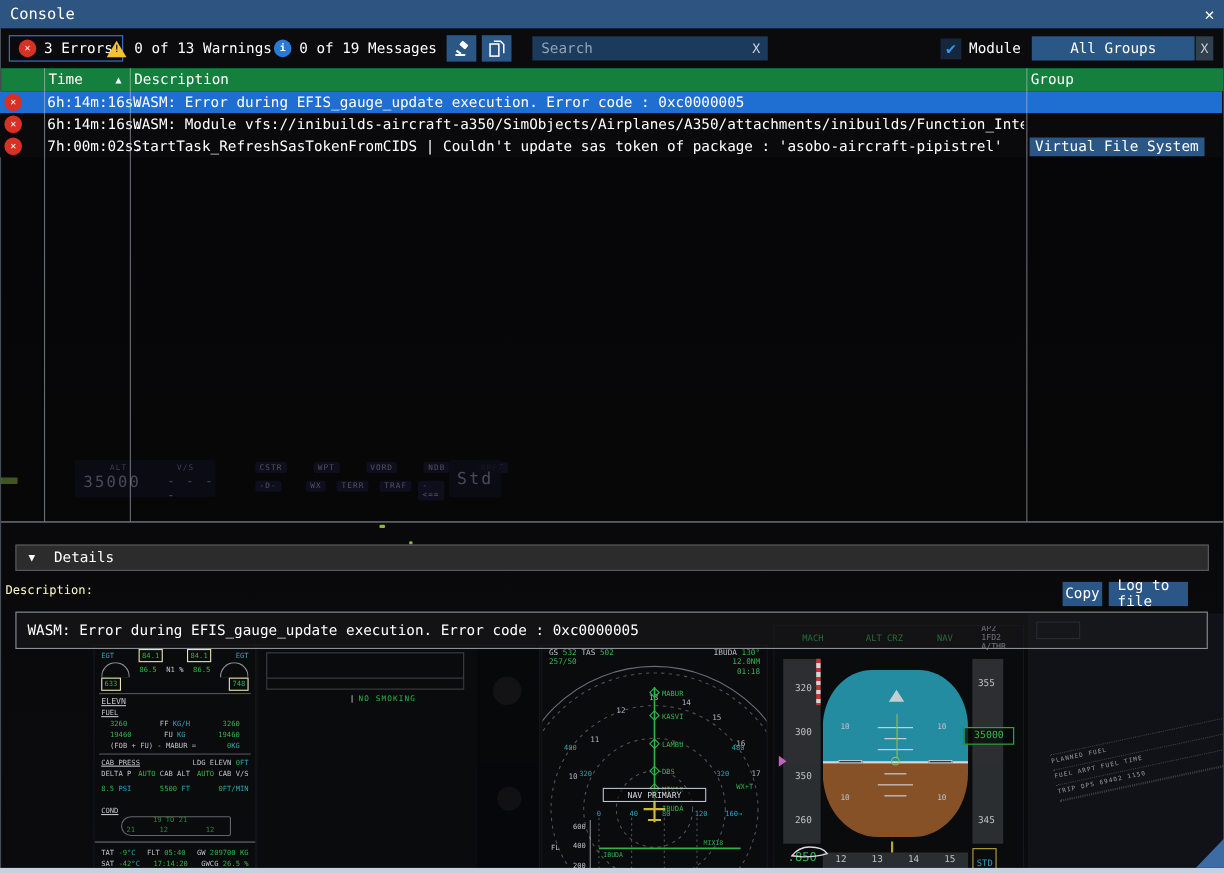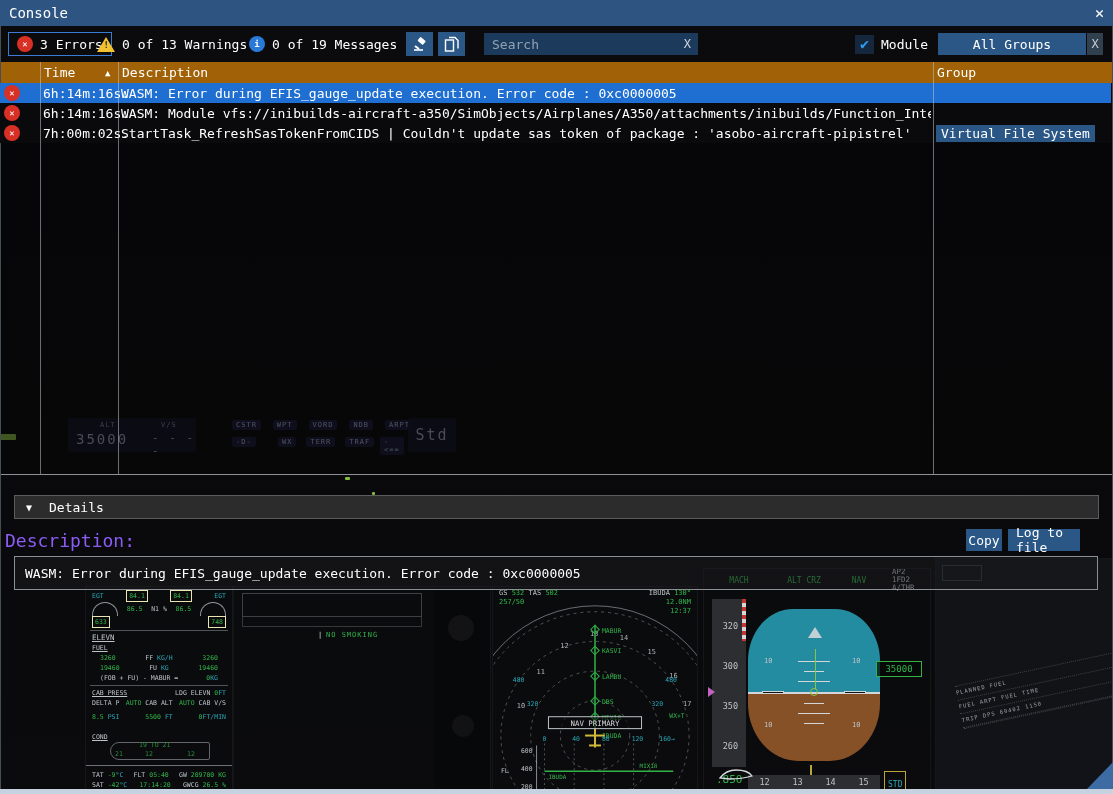--- a/index.html
+++ b/index.html
@@ -42,58 +42,58 @@
   .icon-btn{width:27px;height:24px;background:#2b5787;display:flex;align-items:center;justify-content:center}
   #searchbox{position:absolute;left:483px;top:7px;width:214px;height:22px;background:#1b3a5c;display:flex;align-items:center}
   #searchbox input{flex:1;background:transparent;border:none;outline:none;color:#cfd6de;font:13px "DejaVu Sans Mono",monospace;padding:0 8px}
   #searchbox input::placeholder{color:#93a3b4}
   .xclear{color:#cfd6de;font-size:12px;padding:0 7px;cursor:pointer}
   .checkbox{width:19px;height:19px;background:#14273c;display:flex;align-items:center;justify-content:center;color:#2f9af0;font-size:15px;font-weight:bold}
   #groups-dd{position:absolute;left:937px;top:7px;width:148px;height:22px;background:#2b5787;display:flex;align-items:center;justify-content:center}
   #groups-x{position:absolute;left:1086px;top:7px;width:16px;height:22px;background:#31404f;color:#c3cbd4;display:flex;align-items:center;justify-content:center;font-size:12px}
 
   
-  #tbl-header{position:absolute;left:1px;top:62px;width:1111px;height:21px;background:#a16207;z-index:4;font-size:13px;display:flex;align-items:center}
+  #tbl-header{position:absolute;left:1px;top:62px;width:1111px;height:21px;background:#15803d;z-index:4;font-size:13px;display:flex;align-items:center}
   #tbl-body{position:absolute;left:1px;top:83px;width:1111px;height:391px;background:rgba(5,5,8,.55);z-index:2}
   .col-line{position:absolute;top:62px;width:1px;height:412px;background:rgba(190,195,200,.55);z-index:4}
   .trow{position:absolute;left:0;width:1111px;height:20px;display:flex;align-items:center;font-size:13px;white-space:nowrap;z-index:3}
   .trow .cell-time{position:absolute;left:43px}
   .trow .cell-desc{position:absolute;left:121px;width:810px;overflow:hidden}
   .trow .cell-group{position:absolute;left:936px;width:172px}
   .trow.selected{background:#1e6fd1}
   .trow.plain{background:#0a0a0c}
   .row-icon{position:absolute;left:4px;top:2px}
   .badge{background:#2b5787;padding:1px 5px}
   #tbl-sep{position:absolute;left:1px;top:474px;width:1111px;height:1px;background:rgba(200,205,210,.7);z-index:4}
 
   
   #details-bar{position:absolute;left:14px;top:495px;width:1085px;height:24px;background:#2c2c2c;border:1px solid #5c5c5c;z-index:4;
     display:flex;align-items:center;gap:17px;padding:0 11px;font-size:13px}
-  #desc-label{position:absolute;left:5px;top:530px;color:#8b5cf6;font-size:18px;z-index:4}
+  #desc-label{position:absolute;left:5px;top:530px;color:#fef9c3;font-size:11px;z-index:4}
   .det-btn{position:absolute;top:529px;height:22px;background:#2b5787;color:#fff;font-size:13px;display:flex;align-items:center;justify-content:center;z-index:4;padding:0 8px}
   #desc-box{position:absolute;left:14px;top:556px;width:1084px;height:34px;border:1px solid #8a8f94;background:rgba(28,28,32,.5);z-index:4;
     display:flex;align-items:center;padding:0 10px;font-size:13px}
 
   
   #bottom-bar{position:absolute;left:0;top:789px;width:1113px;height:5px;background:#c6d2df;z-index:5}
   #resize-corner{position:absolute;right:0;top:762px;width:26px;height:27px;background:#3c6ca3;clip-path:polygon(100% 0,100% 100%,0 100%);z-index:5}
 </style>
 </head>
 <body>
 
 <div id="cockpit">
 
   <div class="glow-dot" style="left:0;top:434px;width:16px;height:6px"></div>
   <div class="fcu-panel" style="left:68px;top:418px;width:128px;height:34px">
     <span class="abs fcu-lbl" style="left:32px;top:3px">ALT</span>
     <span class="abs lcd" style="left:8px;top:13px;font-size:14px">35000</span>
     <span class="abs fcu-lbl" style="left:93px;top:3px">V/S</span>
     <span class="abs lcd" style="left:84px;top:13px;font-size:11px">- - - -</span>
   </div>
-  <div class="abs" style="left:232px;top:420px;width:170px;display:flex;gap:12px;justify-content:space-between">
+  <div class="abs" style="left:232px;top:420px;width:170px;display:flex;gap:24px;justify-content:space-between">
       <span class="fcu-btn">CSTR</span>
       <span class="fcu-btn">WPT</span>
       <span class="fcu-btn">VORD</span>
       <span class="fcu-btn">NDB</span>
       <span class="fcu-btn">ARPT</span>
     </div>
   <div class="abs" style="left:232px;top:437px;width:170px;display:flex;gap:8px;align-items:center">
     <span class="fcu-btn">-D-</span>
     <span class="abs" style="left:46px;top:0;display:flex;gap:10px">
         <span class="fcu-btn">WX</span>
@@ -203,21 +203,21 @@
       <span class="wht">GS</span>
       <span class="grn">532</span>
       <span class="wht">TAS</span>
       <span class="grn">502</span><br>
       <span class="grn">257/50</span>
     </div>
     <div class="nd-top" style="right:6px;top:2px;text-align:right">
       <span class="wht">IBUDA</span>
       <span class="grn">130°</span><br>
       <span class="grn">12.0NM</span><br>
-      <span class="grn">12:37</span>
+      <span class="grn">01:18</span>
     </div>
     <svg viewBox="0 0 206 206" style="position:absolute;inset:0">
       <g stroke="#c9ced4" fill="none" opacity="0.4" stroke-dasharray="3 4">
         <circle cx="103" cy="150" r="125"></circle>
           <circle cx="103" cy="150" r="95"></circle>
         <circle cx="103" cy="150" r="65"></circle>
           <circle cx="103" cy="150" r="35"></circle>
       </g>
       <circle cx="103" cy="150" r="131" stroke="#c9ced4" fill="none" opacity="0.55"></circle>
       <g fill="#ced3d8" font-size="7" opacity="0.9">
@@ -322,20 +322,24 @@
     <div class="pfd-tape" style="left:8px;top:30px;width:34px;height:168px">
       <div class="abs" style="right:0;top:0;width:4px;height:42px;background:repeating-linear-gradient(180deg,#d23a3a 0 4px,#e8e8e8 4px 8px)"></div>
       <span class="abs wht" style="right:8px;top:22px;font-size:8.5px">320</span>
       <span class="abs wht" style="right:8px;top:62px;font-size:8.5px">300</span>
       <span class="abs wht" style="right:8px;top:102px;font-size:8.5px">350</span>
       <span class="abs wht" style="right:8px;top:142px;font-size:8.5px">260</span>
       <div class="abs" style="left:-4px;top:88px;width:0;height:0;border-top:5px solid transparent;border-bottom:5px solid transparent;border-left:7px solid #d06ad0"></div>
     </div>
     <span class="abs grn" style="left:12px;top:204px;font-size:11px">.850</span>
 
+    <div class="pfd-tape" style="left:180px;top:30px;width:28px;height:168px">
+      <span class="abs wht" style="left:5px;top:18px;font-size:8.5px">355</span>
+      <span class="abs wht" style="left:5px;top:142px;font-size:8.5px">345</span>
+    </div>
     <div class="abs" style="left:172px;top:92px;width:46px;height:16px;border:1.5px solid #36c24a;background:rgba(6,8,6,.7);display:flex;align-items:center;justify-content:center">
       <span class="grn" style="font-size:9px">35000</span>
     </div>
     <div class="abs" style="left:180px;top:202px;border:1px solid #c9b33c;padding:0 3px">
       <span class="cyn" style="font-size:8px">STD</span>
     </div>
 
     <div class="pfd-tape" style="left:44px;top:206px;width:132px;height:14px;display:flex;align-items:center;justify-content:space-around">
         <span class="wht" style="font-size:8.5px">12</span>
         <span class="wht" style="font-size:8.5px">13</span>

